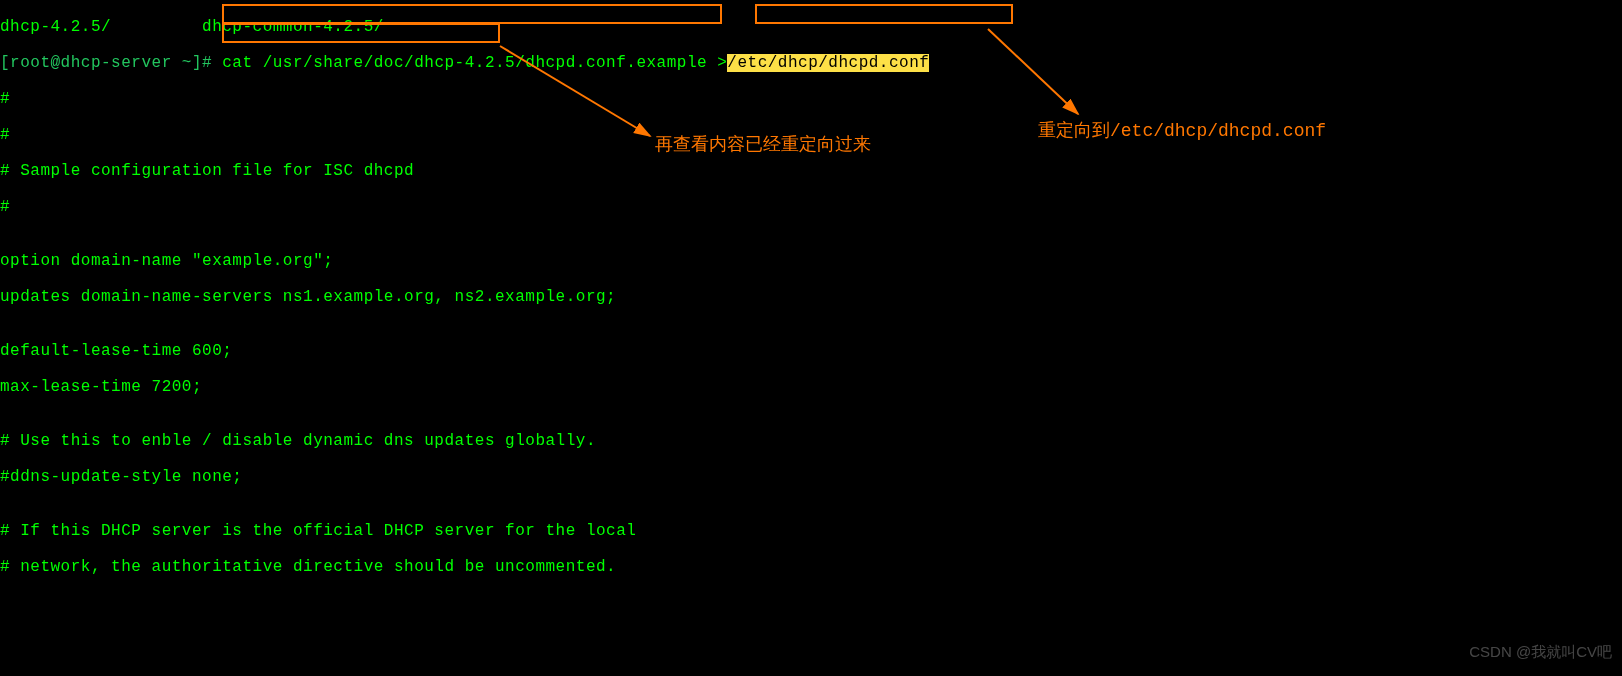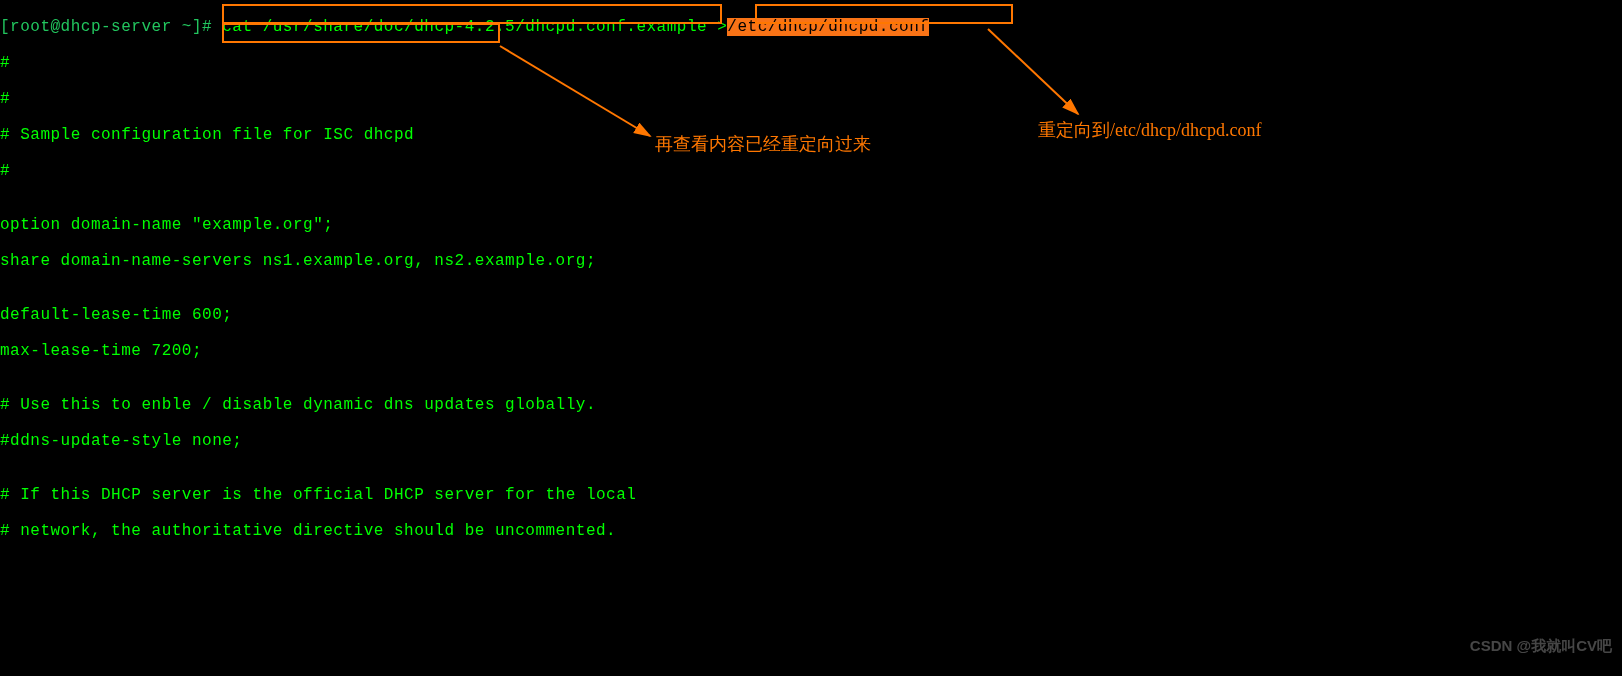--- a/index.html
+++ b/index.html
@@ -15,21 +15,21 @@
       letter-spacing: 0.5px;
     }
     .terminal {
       padding: 0;
       line-height: 18px;
       white-space: pre;
     }
     .line { display: block; }
     .prompt { color: #22c55e; }
     .highlight {
-      background: #f97316;
+      background: #fde047;
       color: #000;
     }
     .box1 {
       position: absolute;
       border: 2px solid #ff7700;
       top: 4px;
       left: 222px;
       width: 500px;
       height: 20px;
       pointer-events: none;
@@ -57,53 +57,53 @@
       color: #ff7700;
       font-family: "Microsoft YaHei", sans-serif;
       font-size: 18px;
       top: 132px;
       left: 655px;
       letter-spacing: 0;
     }
     .annotation2 {
       position: absolute;
       color: #ff7700;
-      font-family: Liberation Serif, serif;
+      font-family: Liberation Mono, monospace;
       font-size: 18px;
       top: 118px;
       left: 1038px;
       letter-spacing: 0;
     }
     .arrow {
       position: absolute;
       pointer-events: none;
     }
     .watermark {
       position: absolute;
-      bottom: 20px;
+      bottom: 14px;
       right: 10px;
       color: rgba(200,200,200,0.35);
       font-family: sans-serif;
       font-size: 15px;
       letter-spacing: 0;
-      font-weight: bold;
     }
   </style>
 </head>
 <body>
 
 <div class="terminal">
+<span class="line"><span>dhcp-4.2.5/</span><span>         dhcp-common-4.2.5/</span></span>
 <span class="line"><span class="prompt">[root@dhcp-server ~]#</span><span> cat /usr/share/doc/dhcp-4.2.5/dhcpd.conf.example </span><span>&gt;</span><span class="highlight">/etc/dhcp/dhcpd.conf</span></span>
 <span class="line">#</span>
 <span class="line">#</span>
 <span class="line"># Sample configuration file for ISC dhcpd</span>
 <span class="line">#</span>
 <span class="line"></span>
 <span class="line">option domain-name "example.org";</span>
-<span class="line">share domain-name-servers ns1.example.org, ns2.example.org;</span>
+<span class="line">updates domain-name-servers ns1.example.org, ns2.example.org;</span>
 <span class="line"></span>
 <span class="line">default-lease-time 600;</span>
 <span class="line">max-lease-time 7200;</span>
 <span class="line"></span>
 <span class="line"># Use this to enble / disable dynamic dns updates globally.</span>
 <span class="line">#ddns-update-style none;</span>
 <span class="line"></span>
 <span class="line"># If this DHCP server is the official DHCP server for the local</span>
 <span class="line"># network, the authoritative directive should be uncommented.</span>
 

